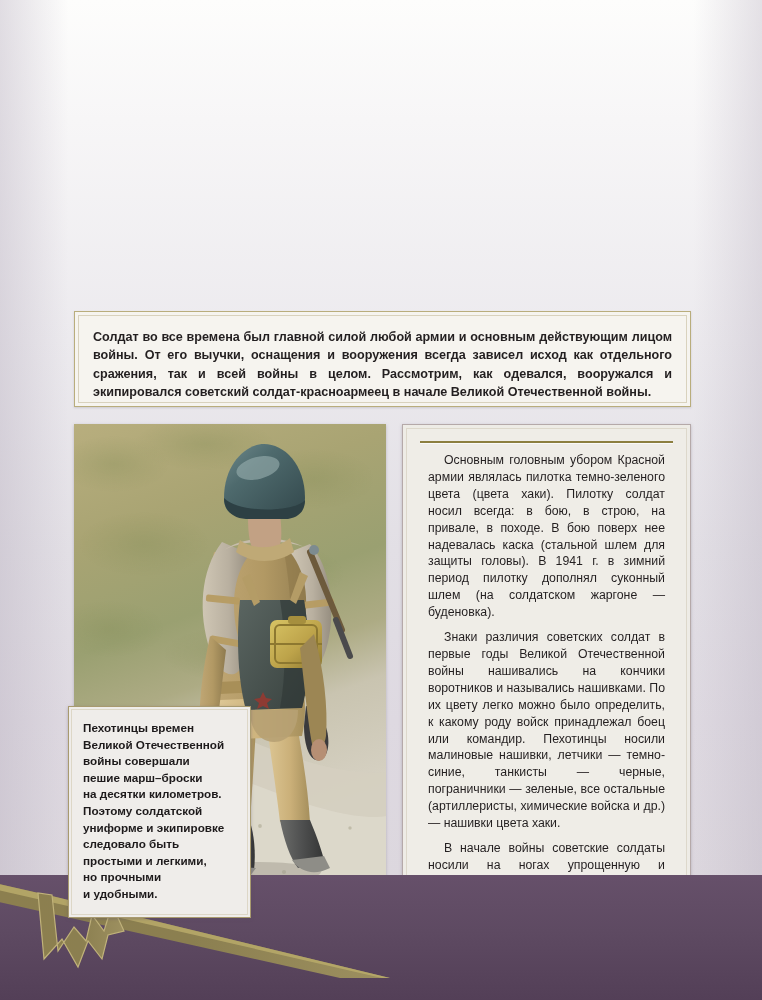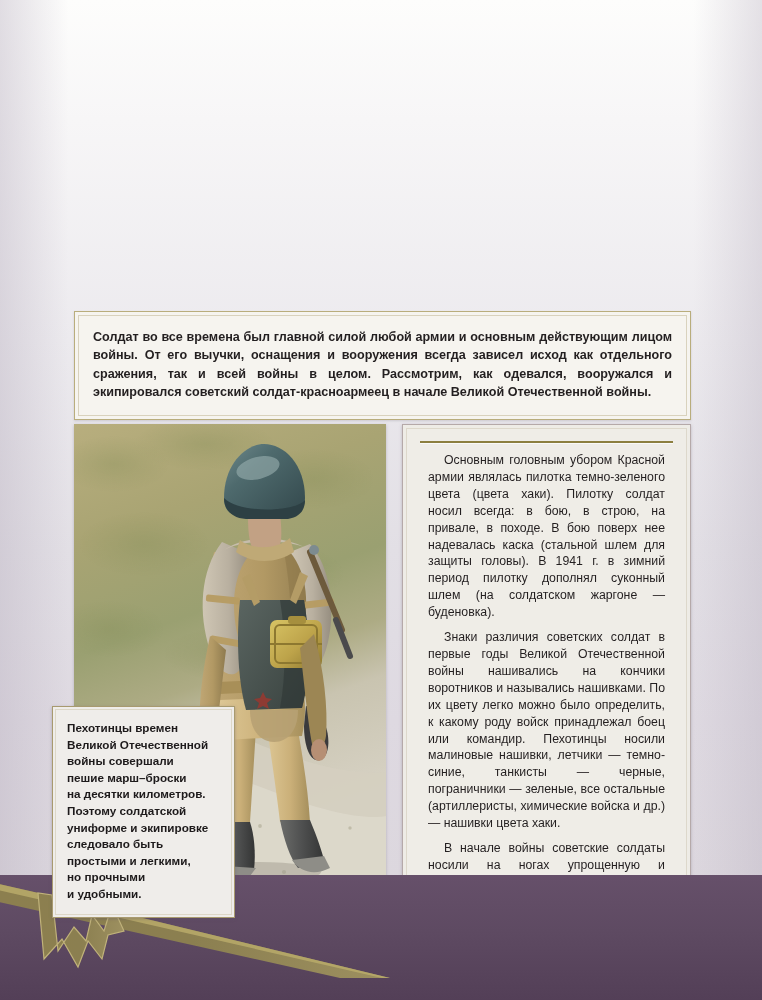--- a/index.html
+++ b/index.html
@@ -39,21 +39,21 @@
     border:1px solid #b9ad7c;
     background:#f6f4ef;
     padding:3px;
     box-sizing:border-box;
     box-shadow:0 1px 2px rgba(120,110,125,.25);
     z-index:3;
   }
   .intro-inner{
     border:1px solid #d9d2bd;
     background:#f6f4ef;
-    padding:12px 14px 13px 14px;
+    padding:12px 14px 0 14px;
   }
   .intro-inner p{
     margin:0;
     font-family:"Liberation Sans", sans-serif;
     font-weight:bold;
     font-size:12.6px;
     line-height:18.4px;
     color:#231f20;
     text-align:justify;
     hyphens:none;
@@ -64,21 +64,21 @@
     position:absolute;left:74px;top:424px;width:312px;height:458px;
     overflow:hidden;
     box-shadow:0 1px 3px rgba(110,100,118,.35);
     z-index:3;
     background:#b9b094;
   }
   .photo svg{display:block;width:312px;height:458px;}
 
   
   .caption{
-    position:absolute;left:52px;top:706px;width:183px;
+    position:absolute;left:68px;top:706px;width:183px;
     border:1px solid #a89a6f;
     background:#efedea;
     padding:2px;
     box-sizing:border-box;
     box-shadow:0 1px 3px rgba(90,80,100,.35);
     z-index:5;
   }
   .caption-inner{
     border:1px solid #ddd7c7;
     padding:10px 11px 11px 11px;

